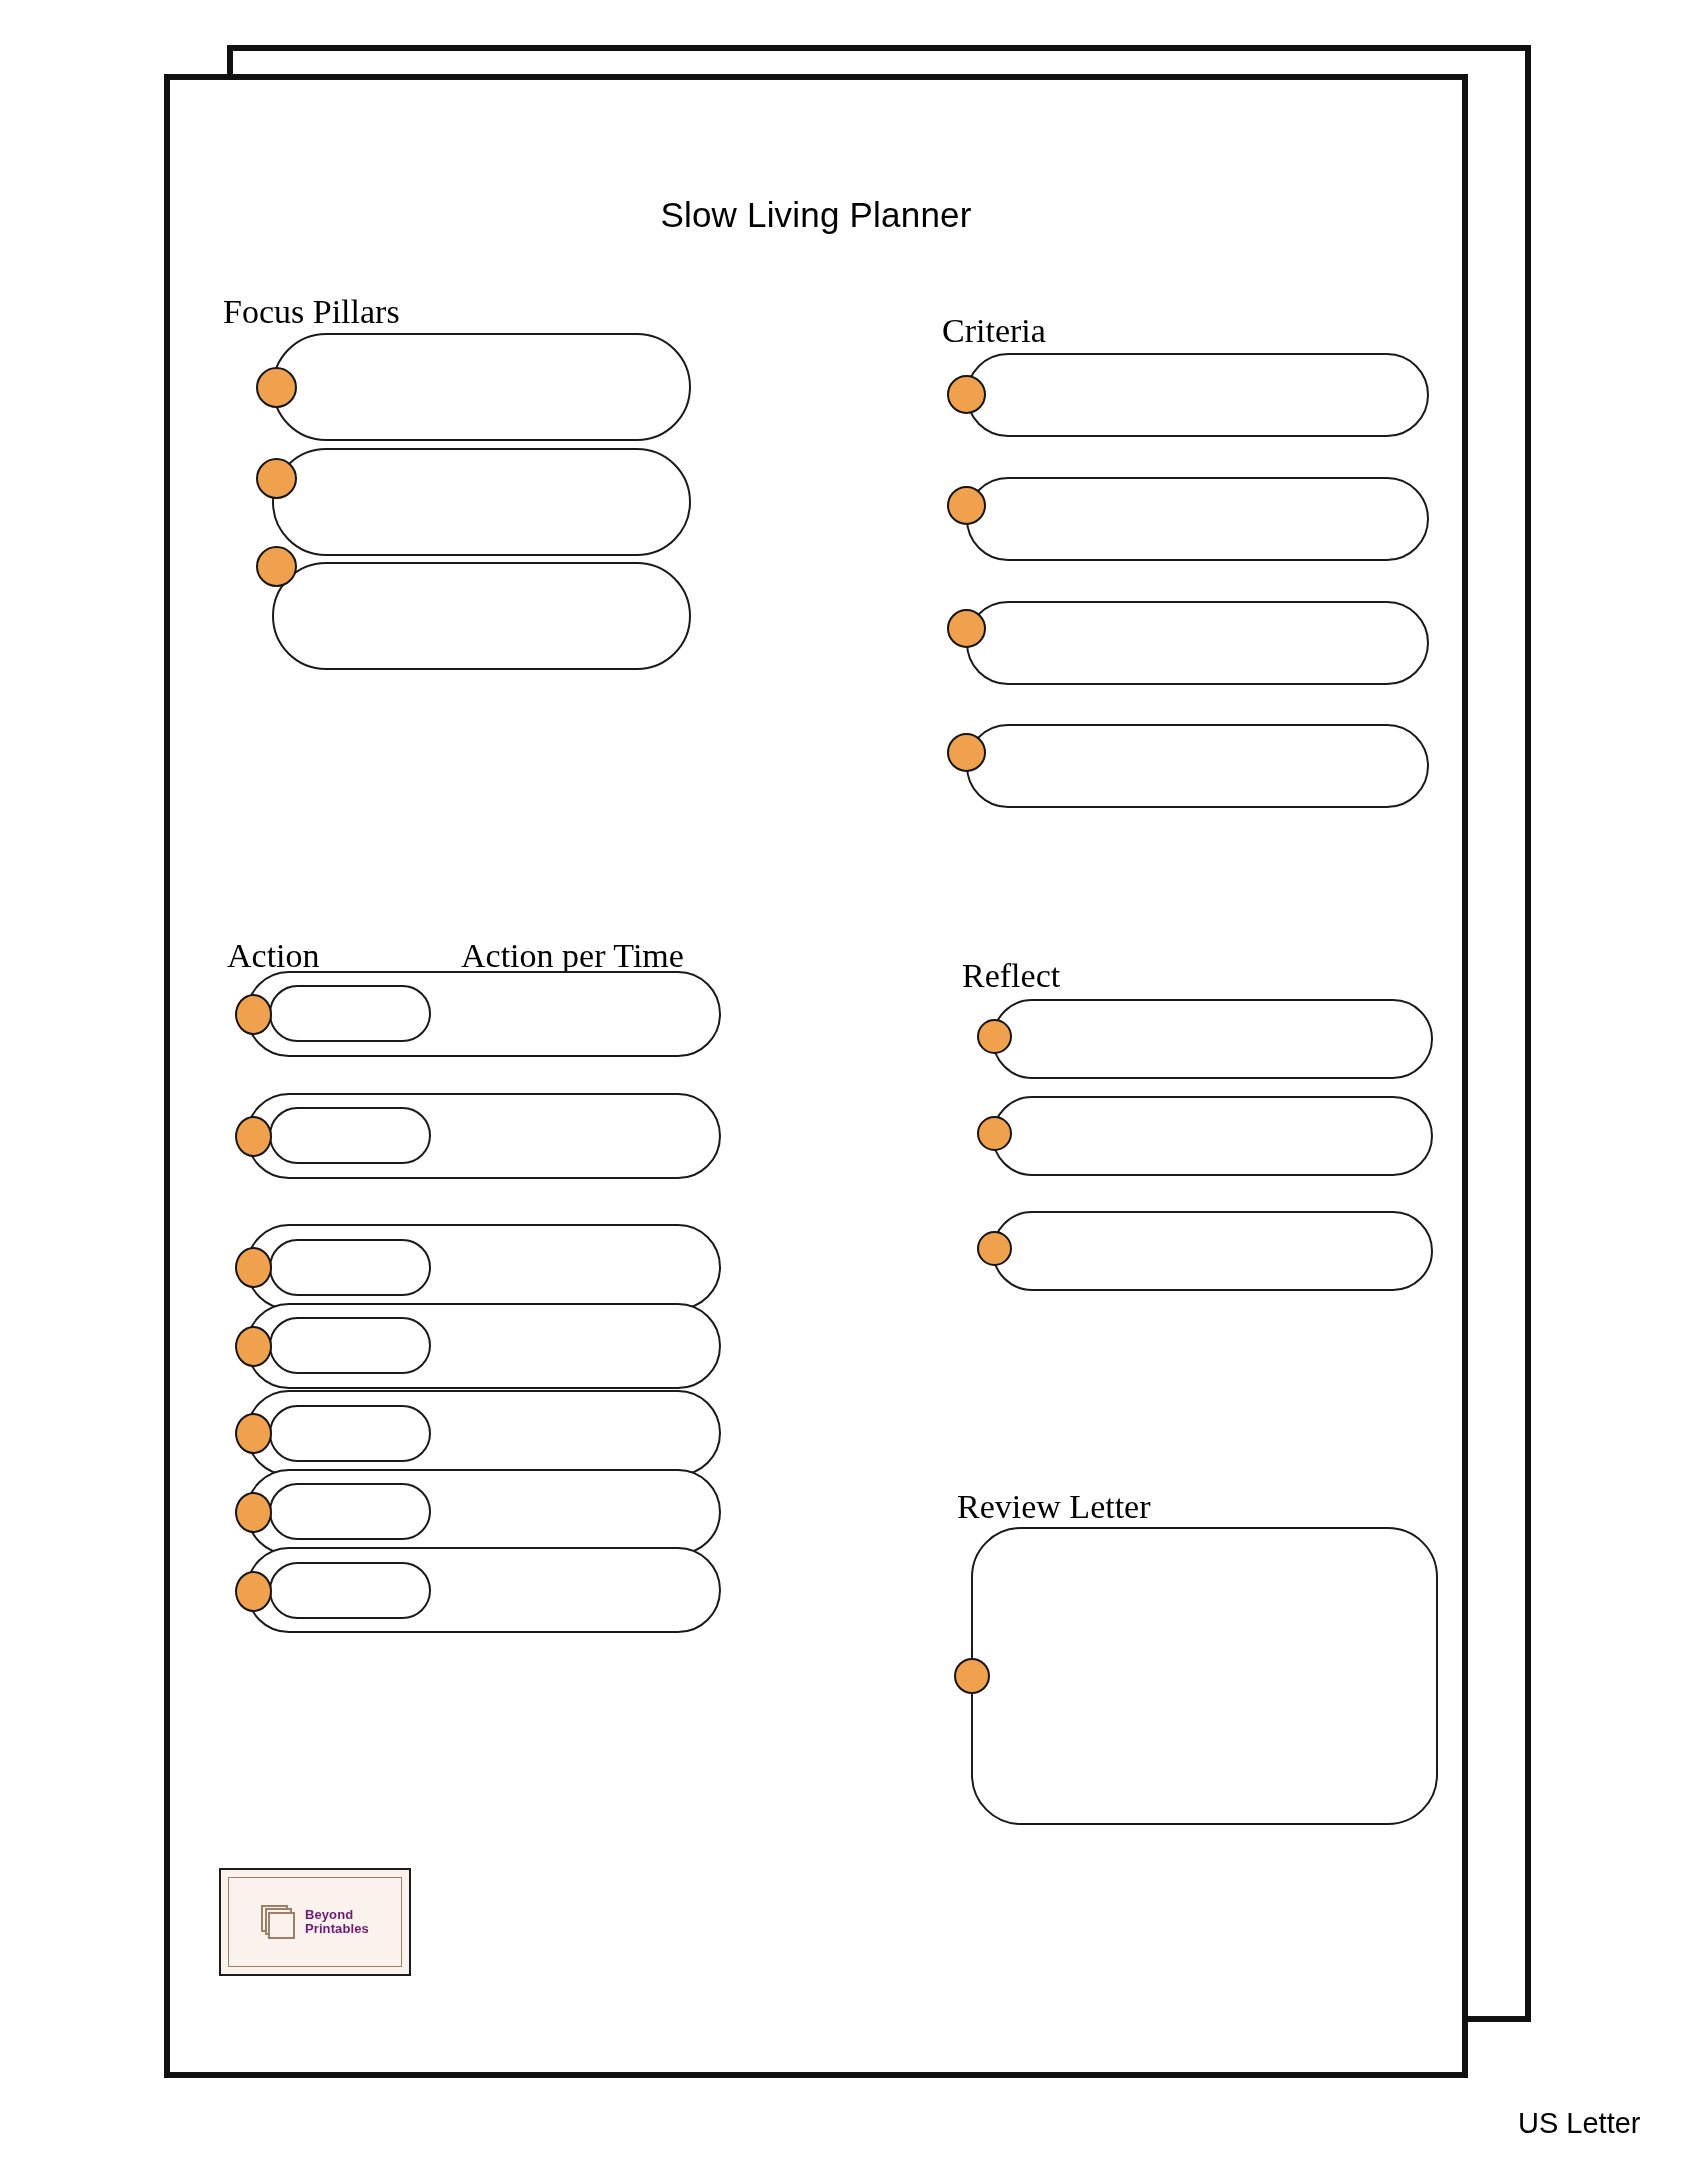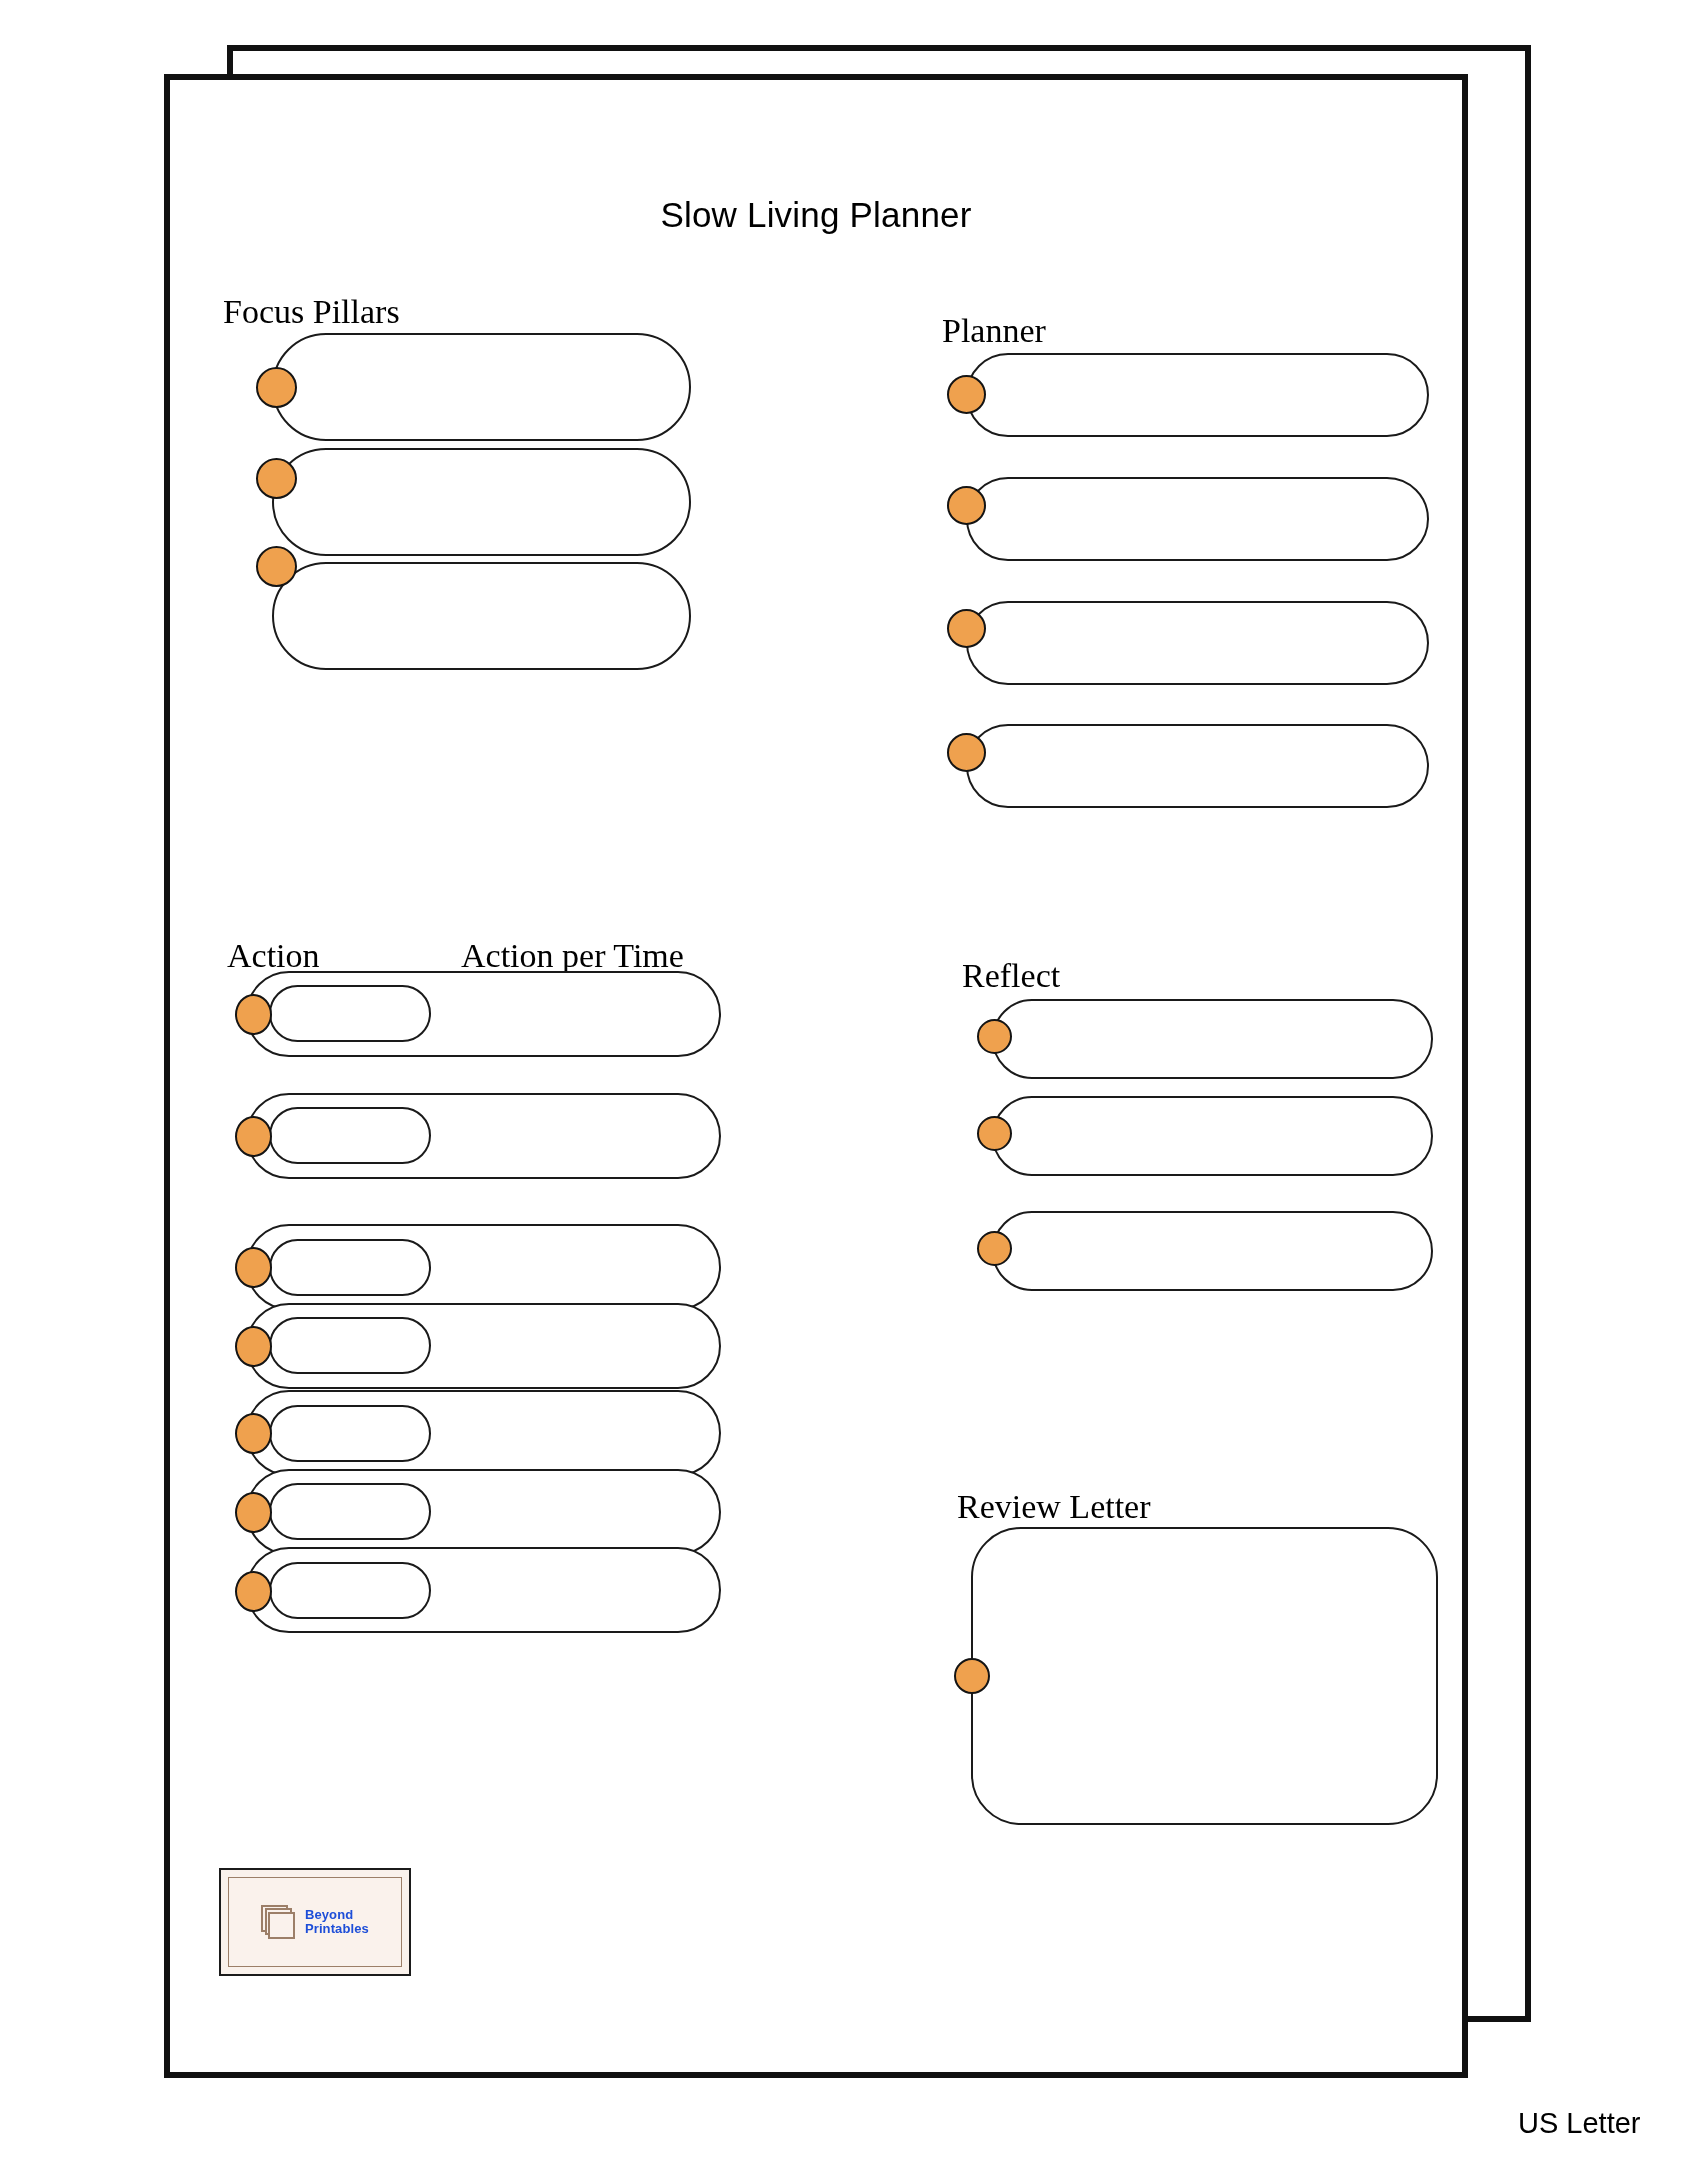--- a/index.html
+++ b/index.html
@@ -144,21 +144,21 @@
     background: #faf2ec;
     width: 27px;
     height: 27px;
   }
   .logo-mark .s1 { left: 0; top: 0; }
   .logo-mark .s2 { left: 3.5px; top: 3.5px; }
   .logo-mark .s3 { left: 7px; top: 7px; }
   .logo-text {
     font-size: 13px;
     line-height: 1.08;
-    color: #1d4ed8;
+    color: #701a75;
     font-weight: bold;
     letter-spacing: 0.1px;
   }
 
   .footer-url {
     position: absolute;
     left: 0;
     top: 1913px;
     width: 1081px;
     text-align: center;
@@ -191,21 +191,21 @@
 
     <div class="pill" style="left:108px; top:259px; width:419px; height:108px;"></div>
     <div class="dot" style="left:92px; top:293px; width:41px; height:41px; background:#efa14e;"></div>
 
     <div class="pill" style="left:108px; top:374px; width:419px; height:108px;"></div>
     <div class="dot" style="left:92px; top:384px; width:41px; height:41px; background:#efa14e;"></div>
 
     <div class="pill" style="left:108px; top:488px; width:419px; height:108px;"></div>
     <div class="dot" style="left:92px; top:472px; width:41px; height:41px; background:#efa14e;"></div>
 
-    <div class="sec-heading" style="left:778px; top:240px;">Planner</div>
+    <div class="sec-heading" style="left:778px; top:240px;">Criteria</div>
 
     <div class="pill" style="left:802px; top:279px; width:463px; height:84px;"></div>
     <div class="dot" style="left:783px; top:301px; width:39px; height:39px; background:#efa14e;"></div>
 
     <div class="pill" style="left:802px; top:403px; width:463px; height:84px;"></div>
     <div class="dot" style="left:783px; top:412px; width:39px; height:39px; background:#efa14e;"></div>
 
     <div class="pill" style="left:802px; top:527px; width:463px; height:84px;"></div>
     <div class="dot" style="left:783px; top:535px; width:39px; height:39px; background:#efa14e;"></div>
 

